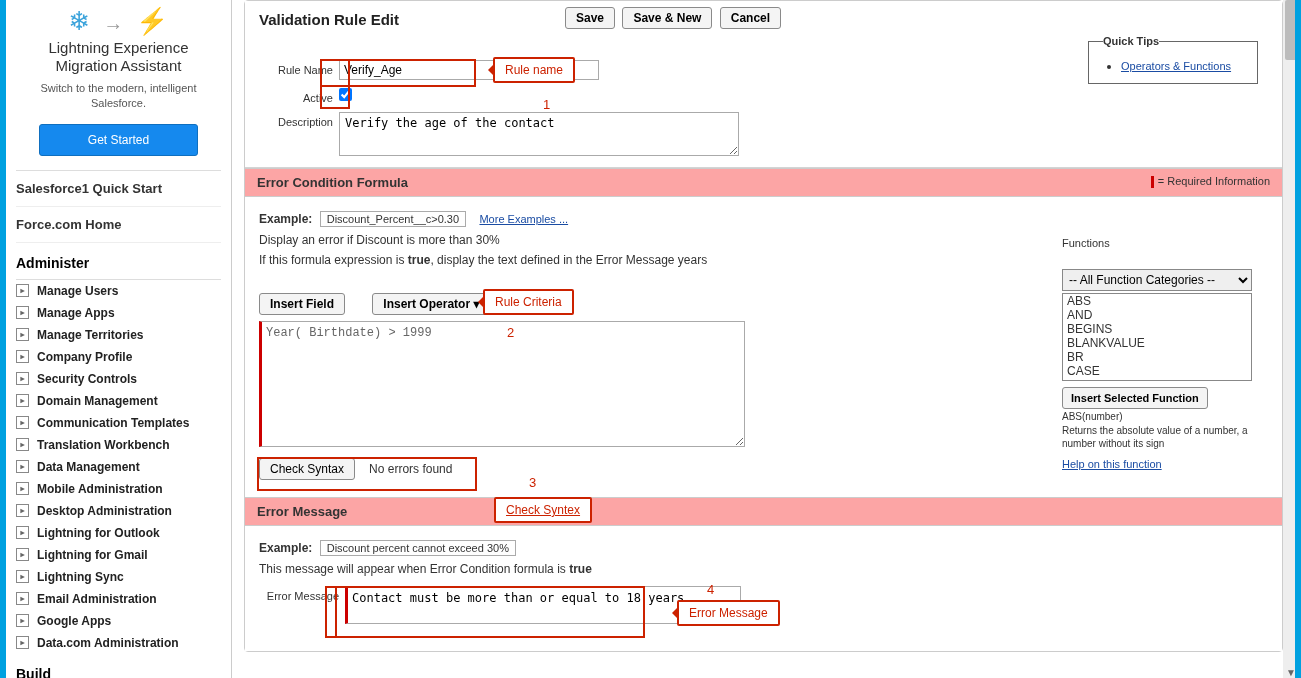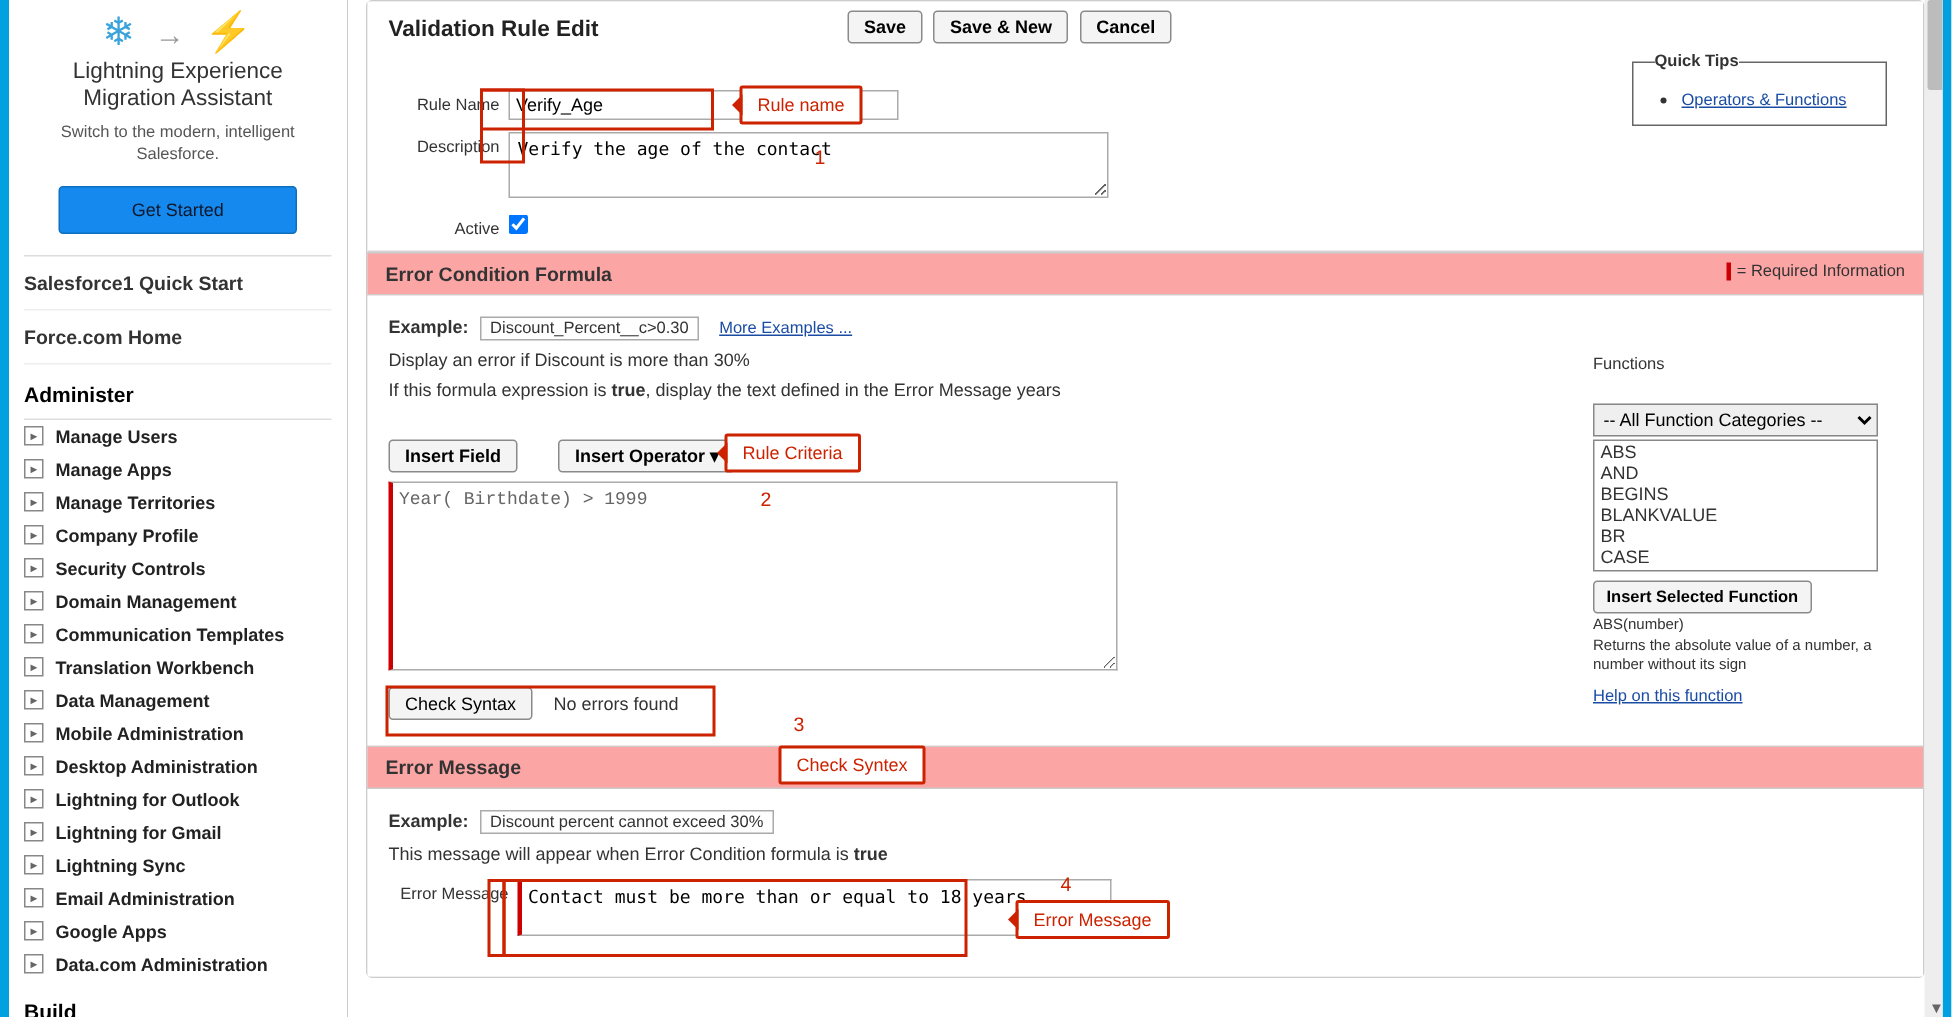--- a/index.html
+++ b/index.html
@@ -7,21 +7,21 @@
 .page { display: flex; width: 1301px; height: 678px; border-left: 6px solid #00a1e0; border-right: 6px solid #00a1e0; position: relative; overflow: hidden; }
 
 .sidebar { width: 226px; background: #fff; border-right: 1px solid #ccc; padding: 0 10px; overflow-y: auto; }
 .migration-box { text-align: center; padding: 6px 4px 14px; border-bottom: 1px solid #ddd; }
 .migration-icons { font-size: 26px; color: #0d6bbf; margin-bottom: 2px; }
 .migration-icons .snow { color: #3ba3db; }
 .migration-icons .arrow { color: #999; font-size: 20px; margin: 0 6px; }
 .migration-icons .bolt { color: #4aa3df; }
 .migration-title { font-size: 15px; color: #333; margin-bottom: 6px; line-height: 1.2; }
 .migration-sub { font-size: 11px; color: #555; line-height: 1.4; margin-bottom: 12px; }
-.btn-blue { display: inline-block; background: #1589ee; color: #0f172a; border: 1px solid #0f6fbf; border-radius: 3px; padding: 8px 48px; font-size: 12px; cursor: pointer; }
+.btn-blue { display: inline-block; background: #1589ee; color: #ffffff; border: 1px solid #0f6fbf; border-radius: 3px; padding: 8px 48px; font-size: 12px; cursor: pointer; }
 
 .side-section-title { font-weight: bold; font-size: 14px; color: #000; padding: 12px 0 8px; border-bottom: 1px solid #ddd; }
 .side-link { font-size: 13px; color: #333; padding: 10px 0; border-bottom: 1px solid #eee; cursor: pointer; font-weight: bold; }
 .admin-list { list-style: none; padding: 0; }
 .admin-list li { padding: 4px 0; font-size: 12px; font-weight: bold; cursor: pointer; display: flex; align-items: center; color: #222; }
 .admin-list li .aicon { display: inline-flex; align-items: center; justify-content: center; width: 13px; height: 13px; border: 1px solid #888; margin-right: 8px; font-size: 8px; color: #666; }
 
 .main { flex: 1; padding: 0 12px 0 12px; background: #fff; position: relative; overflow: hidden; }
 .main-panel { border: 1px solid #ccc; border-radius: 4px; background: #f3f2f1; padding: 0; margin-top: 0; }
 .panel-pad { background: #fff; padding: 10px 14px; border-bottom: 1px solid #d4d4d4; position: relative; }
@@ -173,26 +173,26 @@
           <button class="btn">Save &amp; New</button>
           <button class="btn">Cancel</button>
         </div>
 
         <div style="height:28px"></div>
         <div class="form-row">
           <div class="form-label">Rule Name</div>
           <div class="form-field"><input class="txt-short" value="Verify_Age" style=""></div>
         </div>
         <div class="form-row">
+          <div class="form-label">Active</div>
+          <div class="form-field"><input type="checkbox" checked="" style=""></div>
+        </div>
+        <div class="form-row">
           <div class="form-label">Description</div>
           <div class="form-field"><textarea class="desc" style="">Verify the age of the contact</textarea></div>
-        </div>
-        <div class="form-row">
-          <div class="form-label">Active</div>
-          <div class="form-field"><input type="checkbox" checked="" style=""></div>
         </div>
 
         <fieldset class="quick-tips">
           <legend>Quick Tips</legend>
           <ul>
               <li><a href="#">Operators &amp; Functions</a></li>
             </ul>
         </fieldset>
 
         
@@ -245,21 +245,21 @@
           <button class="btn-sm">Insert Selected Function</button>
           <div class="func-help">ABS(number)</div>
           <div class="func-help">Returns the absolute value of a number, a number without its sign</div>
           <a class="help-link" href="#">Help on this function</a>
         </div>
 
         <div class="callout" style="left:238px; top:92px;">Rule Criteria</div>
         <div class="callout-num" style="left:262px; top:128px;">2</div>
         <div class="redbox" style="left:12px; top:260px; width:220px; height:34px;"></div>
         <div class="callout-num" style="left:284px; top:278px;">3</div>
-        <div class="callout noarrow" style="left:274px; top:300px;">Check Syntex</div>
+        <div class="callout noarrow" style="left:249px; top:300px;text-decoration:underline;">Check Syntex</div>
       </div>
 
       <div class="sect-header">
         <span>Error Message</span>
         <span></span>
       </div>
       <div class="sect-body" style="padding-bottom:20px">
         <div class="example-line">
           <b>Example:</b>
           <span class="example-box">Discount percent cannot exceed 30%</span>

